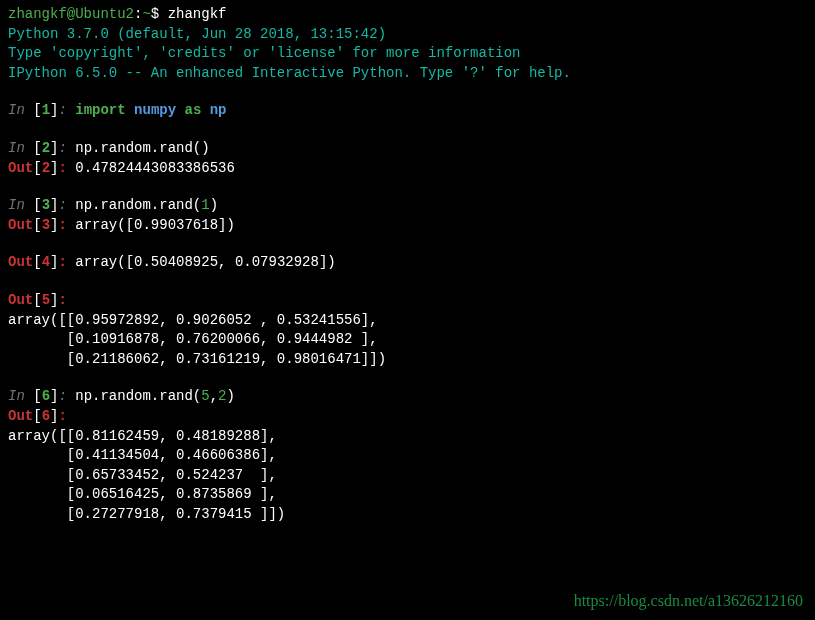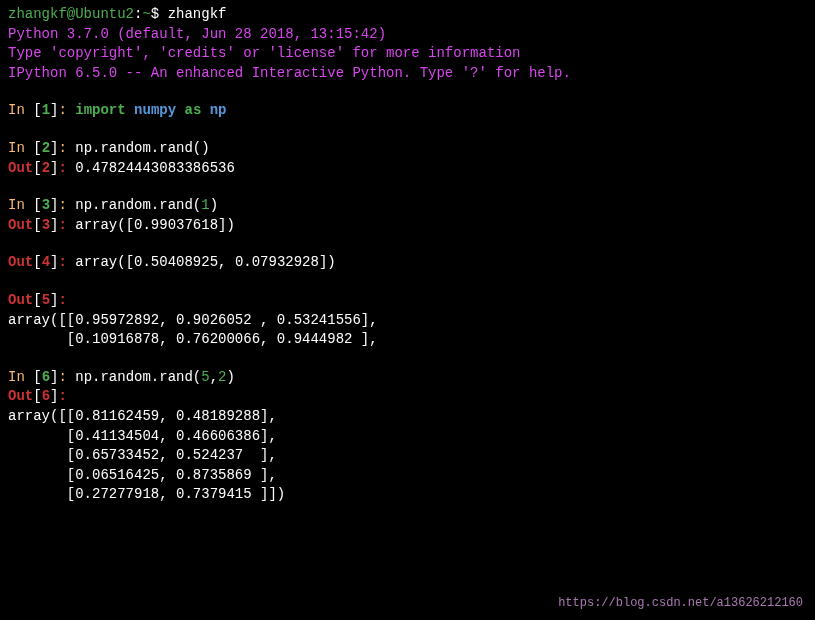--- a/index.html
+++ b/index.html
@@ -22,21 +22,22 @@
     .prompt-user {
       color: #4caf50;
     }
     .prompt-sep {
       color: #ffffff;
     }
     .prompt-cmd {
       color: #ffffff;
     }
     .in-label {
-      color: #fdba74;
+      color: #737373;
+      font-style: italic;
     }
     .in-num {
       color: #4caf50;
       font-weight: bold;
     }
     .out-label {
       color: #cc3333;
       font-weight: bold;
     }
     .out-num {
@@ -65,36 +66,36 @@
     .code-text {
       color: #ffffff;
     }
     .number-arg {
       color: #4caf50;
     }
     .output-text {
       color: #ffffff;
     }
     .header-text {
-      color: #d946ef;
+      color: #14b8a6;
     }
     .blank-line {
       height: 18px;
     }
     .line {
       white-space: pre;
     }
     .watermark {
       position: absolute;
       bottom: 8px;
       right: 12px;
-      color: #f0abfc;
-      font-size: 12px;
+      color: #22c55e;
+      font-size: 16px;
       opacity: 0.7;
-      font-family: Liberation Mono, monospace;
+      font-family: Liberation Serif, serif;
     }
   </style>
 </head>
 <body>
 
 <div>
 
 <div class="line"><span class="prompt-user">zhangkf@Ubuntu2</span><span class="prompt-sep">:</span><span class="prompt-user">~</span><span class="prompt-sep">$</span> <span class="prompt-cmd">zhangkf</span></div>
 
 <div class="line header-text">Python 3.7.0 (default, Jun 28 2018, 13:15:42)</div>
@@ -117,20 +118,21 @@
 
 <div class="blank-line"></div>
 
 <div class="line"><span class="out-label">Out</span><span class="bracket">[</span><span class="out-num">4</span><span class="bracket">]</span><span class="out-label">: </span><span class="output-text">array([0.50408925, 0.07932928])</span></div>
 
 <div class="blank-line"></div>
 
 <div class="line"><span class="out-label">Out</span><span class="bracket">[</span><span class="out-num">5</span><span class="bracket">]</span><span class="out-label">: </span></div>
 <div class="line output-text">array([[0.95972892, 0.9026052 , 0.53241556],</div>
 <div class="line output-text">       [0.10916878, 0.76200066, 0.9444982 ],</div>
+<div class="line output-text">       [0.21186062, 0.73161219, 0.98016471]])</div>
 
 <div class="blank-line"></div>
 
 <div class="line"><span class="in-label">In </span><span class="bracket">[</span><span class="in-num">6</span><span class="bracket">]</span><span class="in-label">: </span><span class="code-text">np.random.rand(</span><span class="number-arg">5</span><span class="code-text">,</span><span class="number-arg">2</span><span class="code-text">)</span></div>
 <div class="line"><span class="out-label">Out</span><span class="bracket">[</span><span class="out-num">6</span><span class="bracket">]</span><span class="out-label">: </span></div>
 <div class="line output-text">array([[0.81162459, 0.48189288],</div>
 <div class="line output-text">       [0.41134504, 0.46606386],</div>
 <div class="line output-text">       [0.65733452, 0.524237  ],</div>
 <div class="line output-text">       [0.06516425, 0.8735869 ],</div>
 <div class="line output-text">       [0.27277918, 0.7379415 ]])</div>

